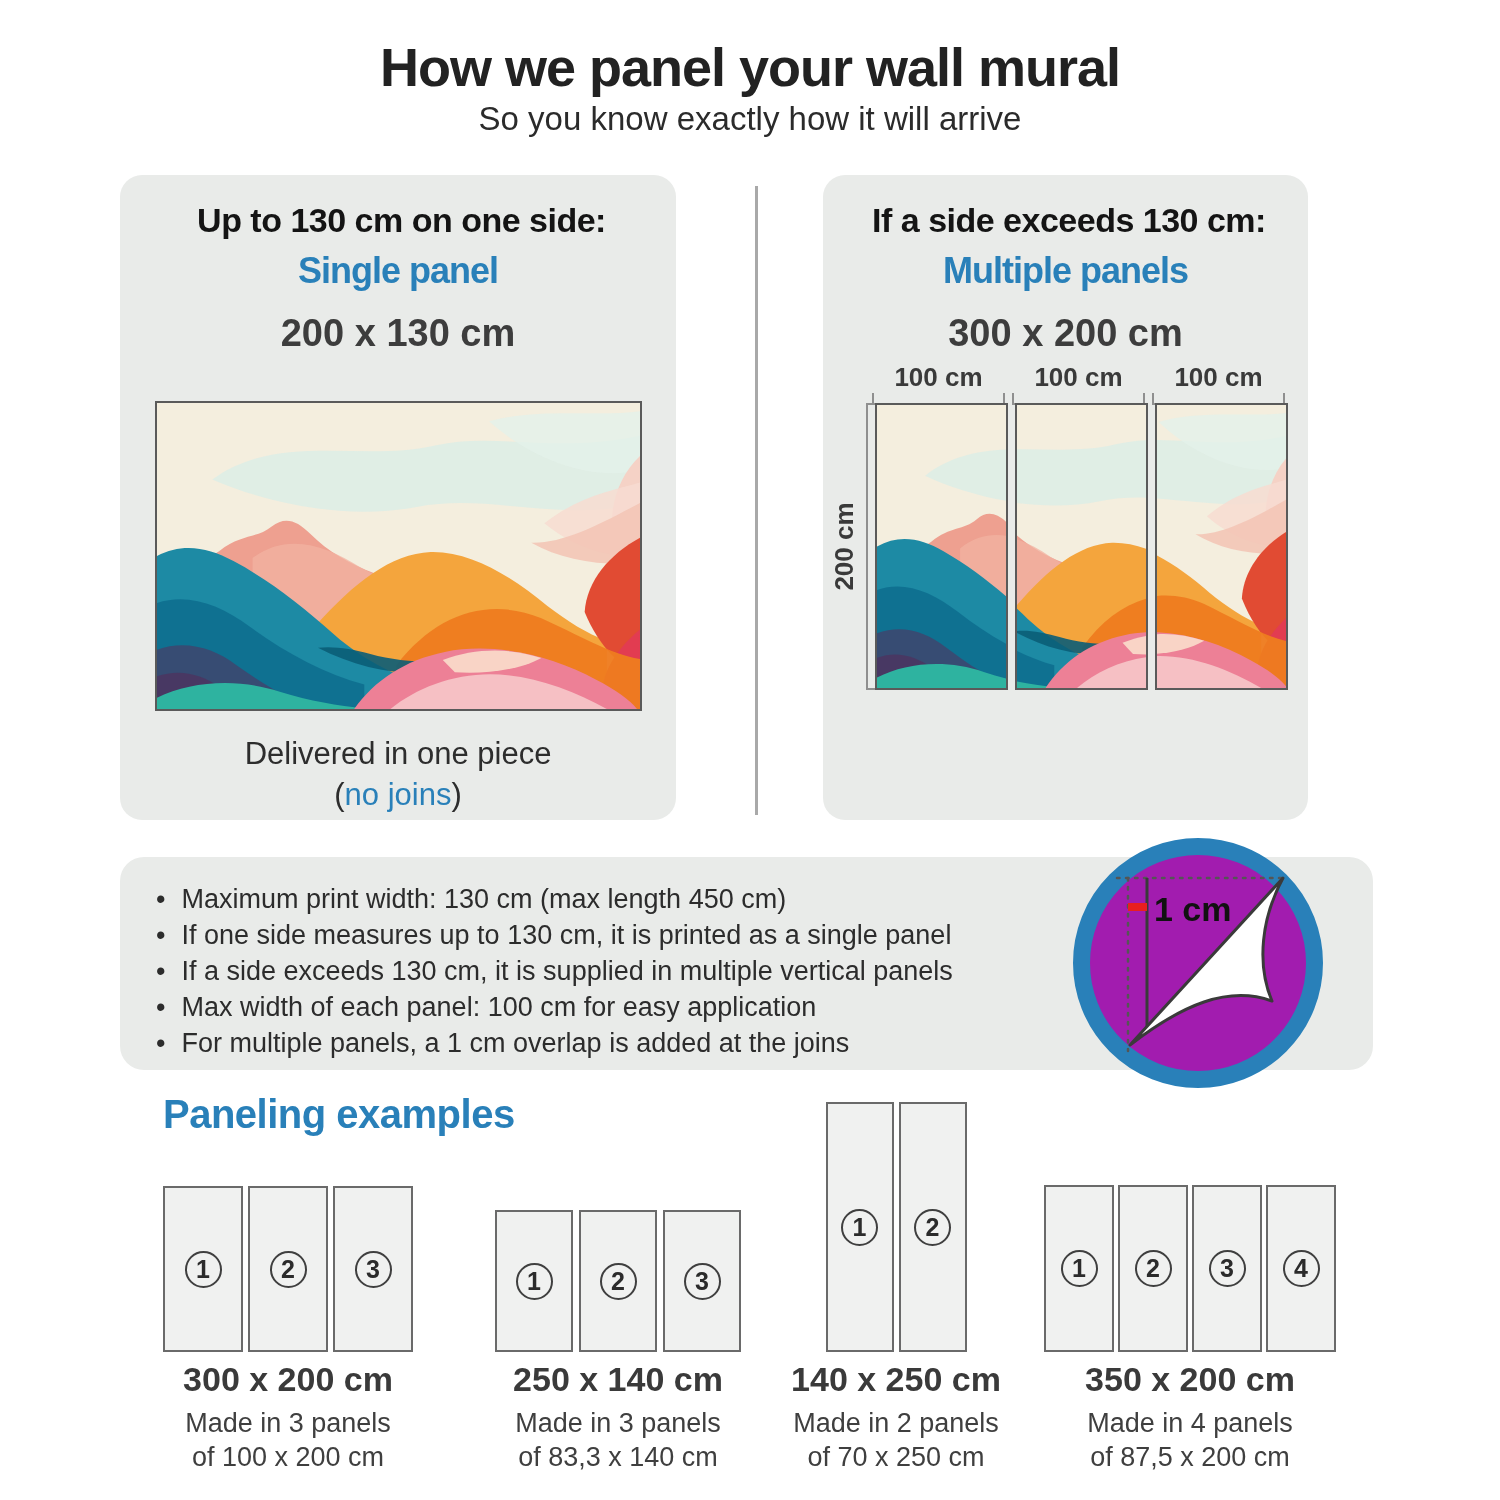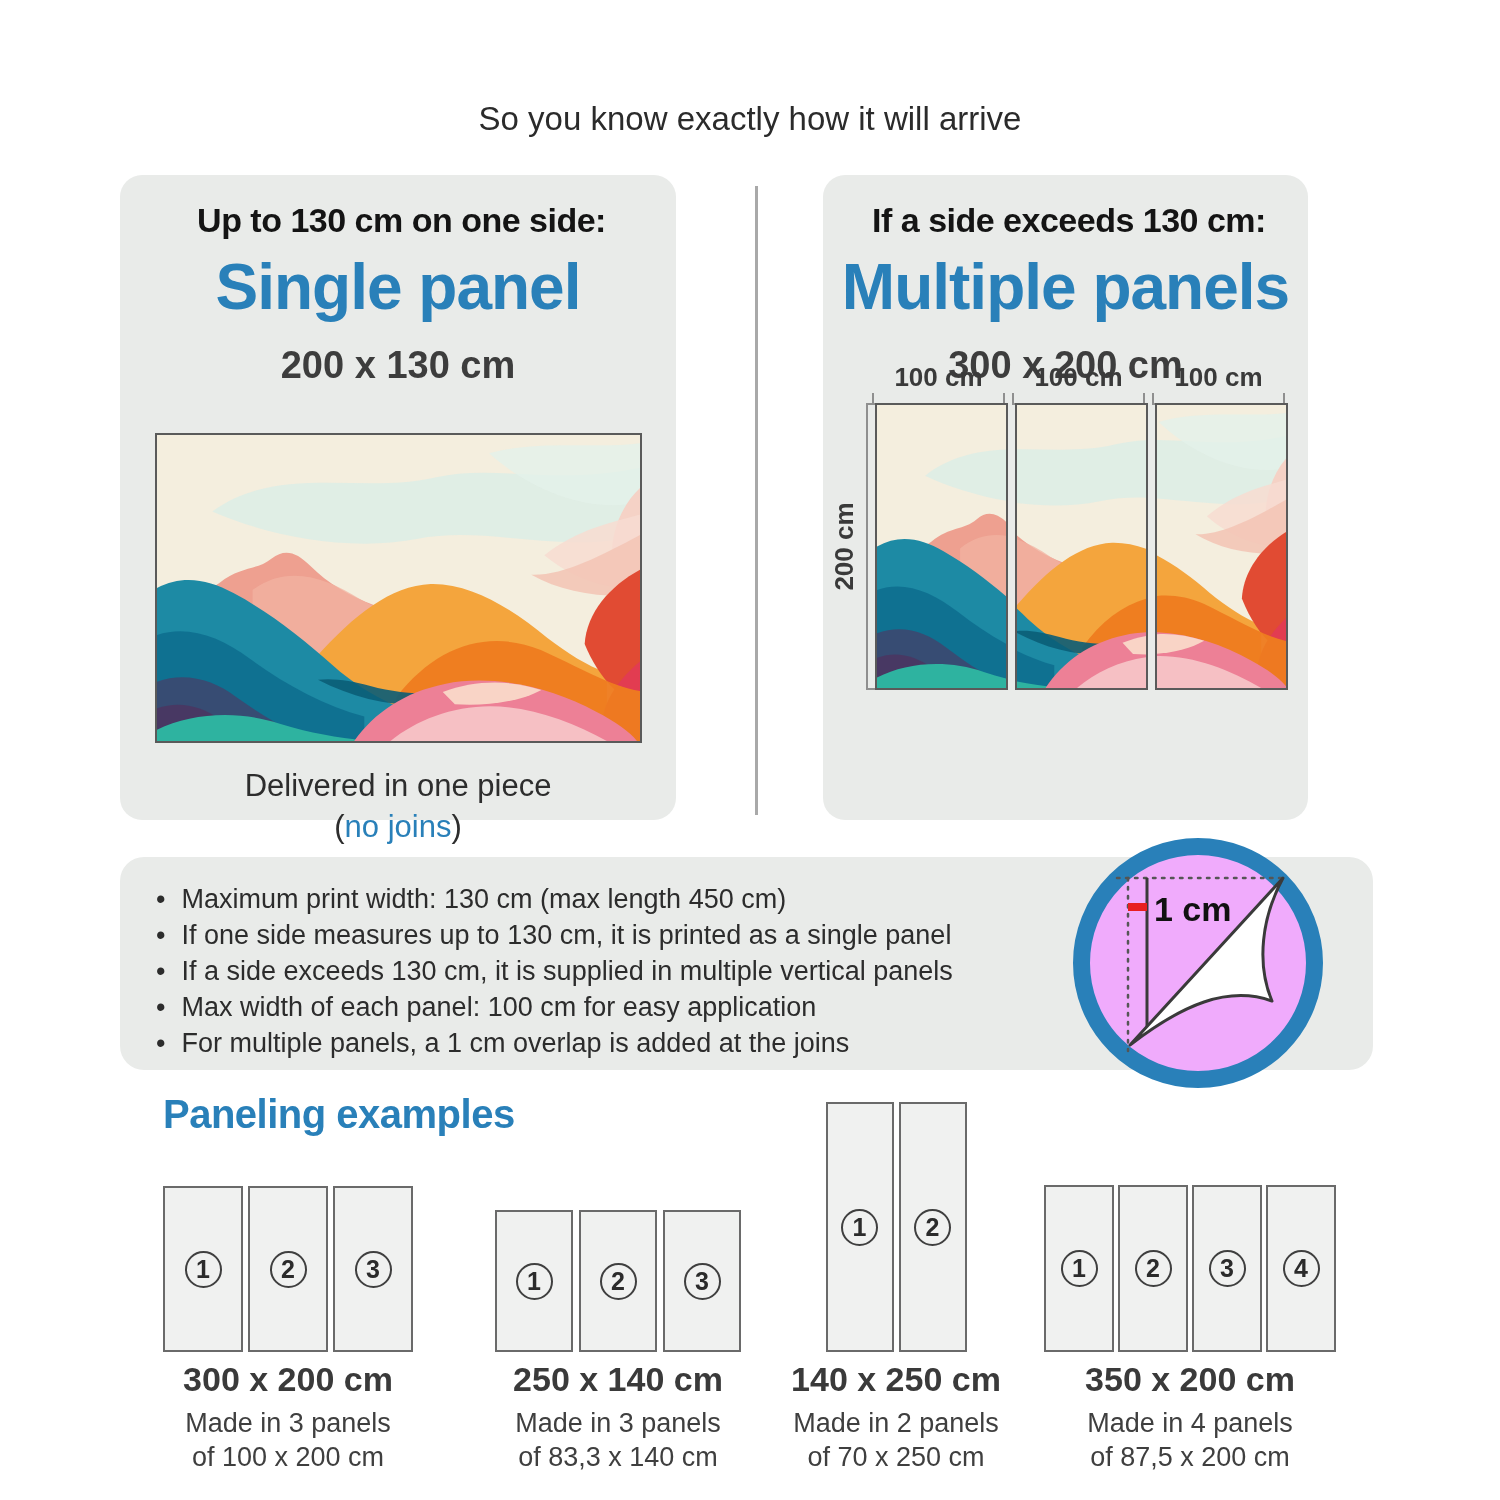--- a/index.html
+++ b/index.html
@@ -12,21 +12,21 @@
   .page-subtitle { position:absolute; top:100px; left:0; width:100%; text-align:center;
     font-size:33px; font-weight:500; color:#2b2b2b; }
 
   .card { position:absolute; top:175px; height:645px; background:#e9ebe9;
     border-radius:22px; text-align:center; padding-top:26px; }
   .card-left  { left:120px; width:556px; }
   .card-right { left:823px; width:485px; }
   .divider { position:absolute; left:755px; top:186px; width:3px; height:629px; background:#a9a9a9; }
 
   .card-cond { font-size:34px; font-weight:800; color:#141414; letter-spacing:-0.5px;margin-left:7px; }
-  .card-name { margin-top:10px; font-size:64px; font-weight:800; color:#2980b9; letter-spacing:-1px; }
+  .card-name { margin-top:10px; font-size:36px; font-weight:800; color:#2980b9; letter-spacing:-1px; }
   .card-size { margin-top:20px; font-size:38px; font-weight:800; color:#3d3d3d; }
 
   .mural-frame { margin:46px auto 0; width:487px; height:310px; border:2px solid #5a5a5a;
     background:#f4eede; overflow:hidden; }
   .mural-frame svg { width:100%; height:100%; display:block; }
 
   .card-note { margin-top:22px; font-size:31px; font-weight:400; color:#2d2d2d; line-height:1.33; }
   .blue { color:#2980b9; }
 
   
@@ -48,41 +48,42 @@
 
   
   .info-box { position:absolute; left:120px; top:857px; width:1253px; height:213px;
     background:#e9ebe9; border-radius:24px; z-index:1; }
   .info-box ul { list-style:none; padding:24px 0 0 36px; }
   .info-box li { font-size:27px; font-weight:500; color:#2c2c2c; line-height:36px;
     display:flex; align-items:baseline; }
   .info-box li .dot { margin-right:16px; font-size:27px; }
 
   .overlap-badge { position:absolute; left:1073px; top:838px; width:250px; height:250px;
-    border-radius:50%; background:#f0abfc; border:17px solid #2980b9; z-index:2; }
+    border-radius:50%; background:#a21caf; border:17px solid #2980b9; z-index:2; }
   .overlap-badge svg { width:216px; height:216px; display:block; }
 
   .examples-heading { position:absolute; left:163px; top:1092px;
     font-size:40px; font-weight:800; color:#2980b9; letter-spacing:-0.5px; }
 
   .ex-panels { position:absolute; display:flex; }
   .ex-panel { background:#f0f1f0; border:2px solid #6a6a6a;
     display:flex; align-items:center; justify-content:center; }
   .num-badge { width:37px; height:37px; border:2px solid #3f3f3f; border-radius:50%;
     display:flex; align-items:center; justify-content:center;
     font-size:25px; font-weight:800; color:#2b2b2b; background:#f0f1f0; }
   .ex-text { position:absolute; top:1360px; text-align:center; }
   .ex-size { font-size:34px; font-weight:800; color:#3a3a3a; }
   .ex-sub { margin-top:8px; font-size:27px; font-weight:500; color:#3f3f3f; line-height:1.25; }
 </style>
 </head>
 <body>
 
 <div class="canvas">
 
+  <h1 class="page-title">How we panel your wall mural</h1>
   <div class="page-subtitle">So you know exactly how it will arrive</div>
 
   <section class="card card-left">
     <div class="card-cond">Up to 130 cm on one side:</div>
     <div class="card-name">Single panel</div>
     <div class="card-size">200 x 130 cm</div>
     <div class="mural-frame" id="mural-left">
         <svg viewBox="0 0 480 300" preserveAspectRatio="none" style="width:100%;height:100%;display:block;">
           <rect width="480" height="300" fill="#f4eede"></rect>
           <path d="M55,75 C120,28 205,58 275,42 C335,28 395,50 480,32 L480,98 C400,118 330,88 258,102 C188,115 108,98 55,75 Z" fill="#dcede6" opacity="0.85"></path>

